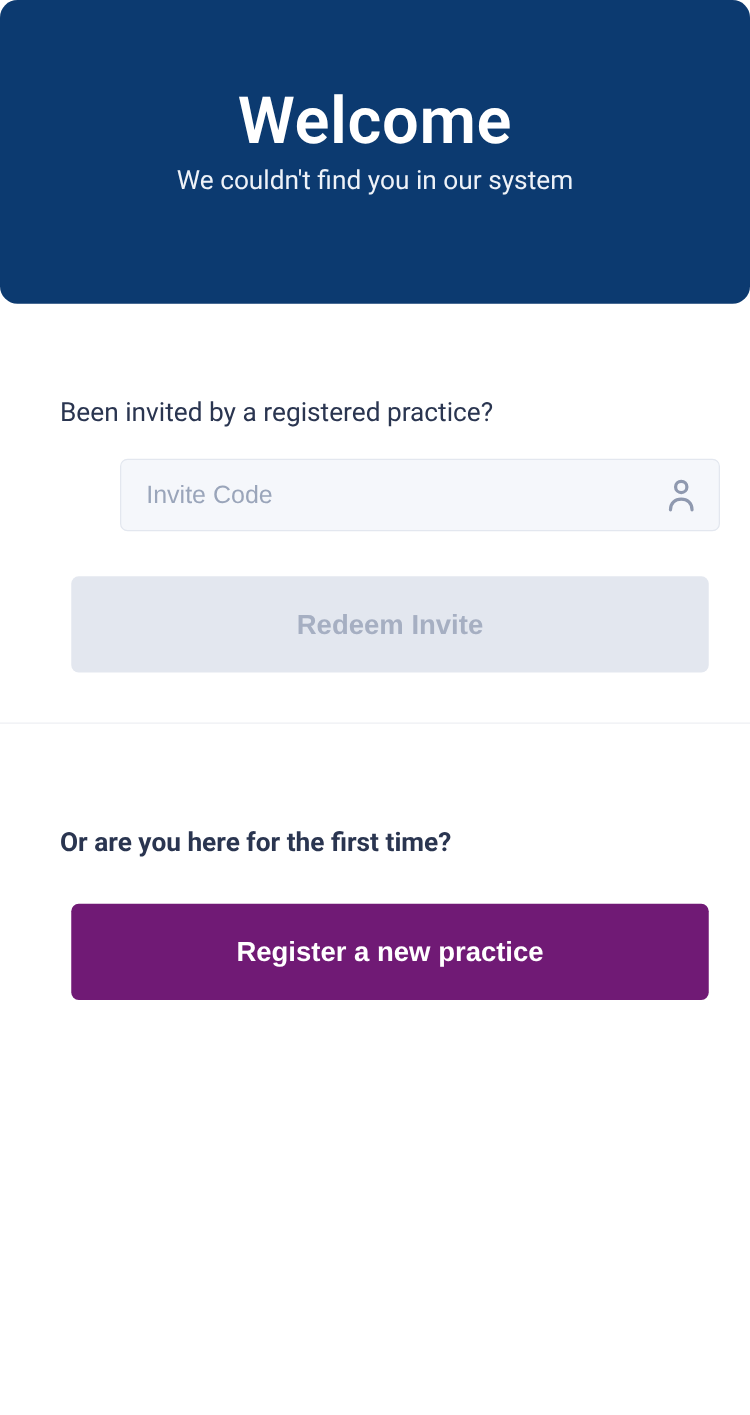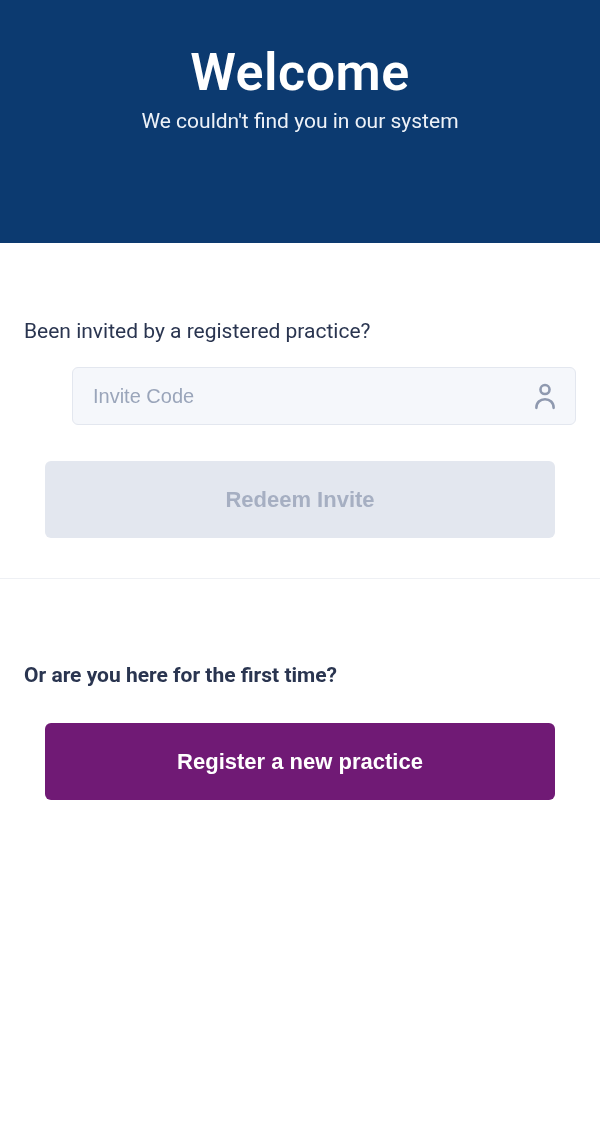--- a/index.html
+++ b/index.html
@@ -3,37 +3,39 @@
 <meta charset="utf-8">
 <style>
   * { box-sizing: border-box; margin: 0; padding: 0; }
   html, body { width: 600px; height: 1132px; font-family: -apple-system, BlinkMacSystemFont, "Segoe UI", Roboto, Arial, sans-serif; background: #fff; color: #1d2b4a; }
   .header {
     background: #0c3a70;
     height: 243px;
     display: flex;
     flex-direction: column;
     align-items: center;
-    padding-top: 42px;
+    padding-top: 66px;
     color: #fff;
+    border-radius: 14px;
   }
   .header h1 {
     font-size: 52px;
     font-weight: 600;
     letter-spacing: 0.5px;
   }
   .header p {
     font-size: 21px;
     font-weight: 400;
     margin-top: 6px;
     color: #eef2f8;
     text-align: center;
   }
   .section {
     padding: 0 24px;
+    margin-left: 24px;
   }
   .section .prompt {
     font-size: 21px;
     font-weight: 400;
     color: #2a3550;
     margin-top: 76px;
     margin-bottom: 24px;
   }
   .input-wrap {
     position: relative;

